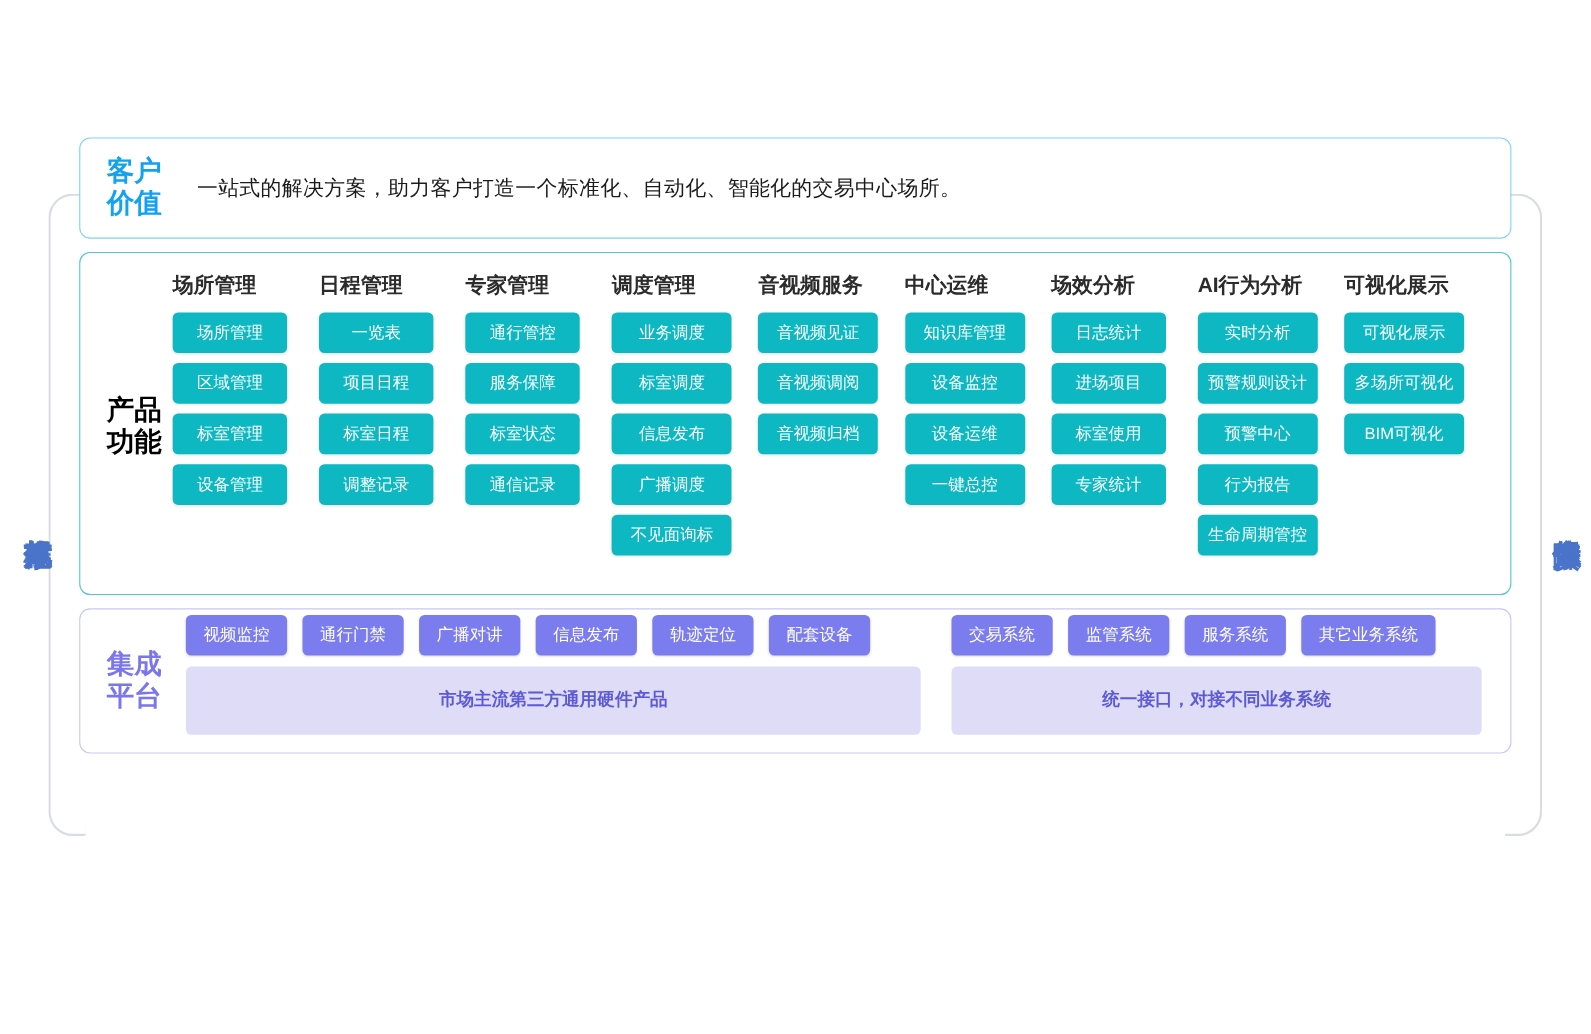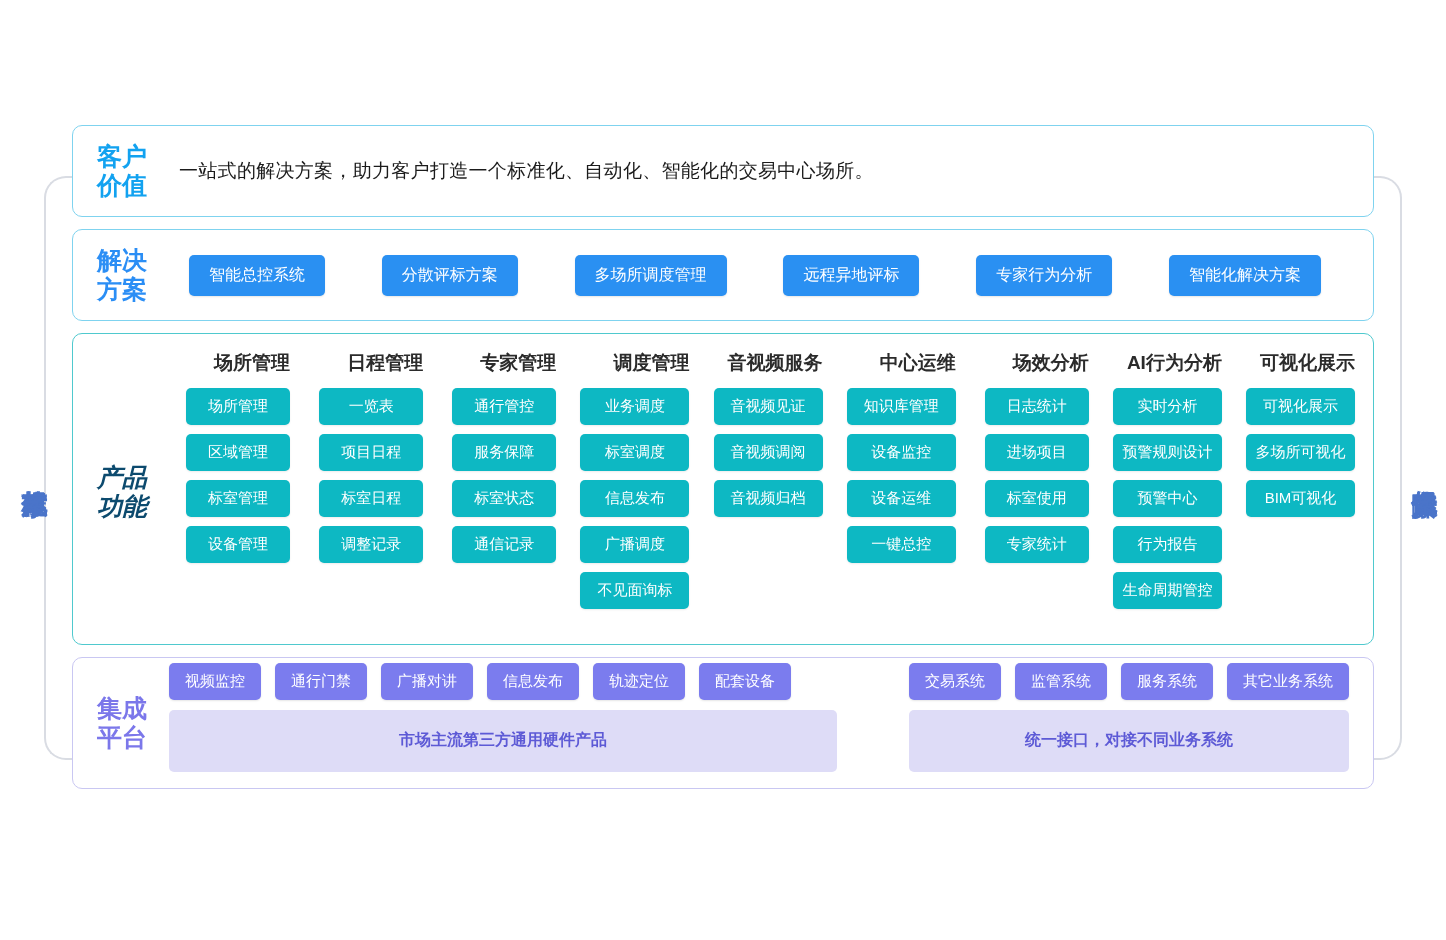--- a/index.html
+++ b/index.html
@@ -103,36 +103,35 @@
   }
 
   
   #panel-product{
     height:312px;
     border-color:#4fc9ce;
     align-items:stretch;
     padding:16px 0 10px 0;
   }
   #panel-product .panel-label{
-    color:#0c4a6e;
+    color:#000000;
     align-self:center;
     font-size:25px;
-    font-style:italic;
   }
   .cols{
     flex:1;
     display:flex;
     align-items:flex-start;
     padding-right:18px;
   }
   .col{
     flex:1 1 0;
     display:flex;
     flex-direction:column;
-    align-items:flex-end;
+    align-items:flex-start;
     min-width:0;
   }
   .col-title{
     font-size:19px;
     font-weight:bold;
     color:#2b2b2b;
     margin-bottom:12px;
     white-space:nowrap;
   }
   .func-chip{
@@ -152,21 +151,21 @@
   
   #panel-integration{
     height:132px;
     border-color:#c9c7f2;
     align-items:center;
   }
   #panel-integration .panel-label{color:#7b77ea;}
   .int-body{
     flex:1;
     display:flex;
-    gap:72px;
+    gap:28px;
     padding:0 26px 12px 12px;
   }
   .int-group{display:flex;flex-direction:column;}
   .int-group.g1{flex:0 0 668px;}
   .int-group.g2{flex:1;}
   .int-chips{
     display:flex;
     gap:14px;
     margin-bottom:10px;
     justify-content:flex-start;
@@ -205,32 +204,20 @@
   <div class="side-label side-label-right">安全保障体系</div>
 
   <div class="stack">
 
     <div class="panel" id="panel-value">
       <div class="panel-label">客户
 价值</div>
       <div class="value-text">一站式的解决方案，助力客户打造一个标准化、自动化、智能化的交易中心场所。</div>
     </div>
 
-    <div class="panel" id="panel-solution">
-      <div class="panel-label">解决
-方案</div>
-      <div class="sol-row" id="sol-row">
-          <div class="sol-chip">智能总控系统</div>
-          <div class="sol-chip">分散评标方案</div>
-          <div class="sol-chip">多场所调度管理</div>
-          <div class="sol-chip">远程异地评标</div>
-          <div class="sol-chip">专家行为分析</div>
-          <div class="sol-chip">智能化解决方案</div>
-        </div>
-    </div>
 
     <div class="panel" id="panel-product">
       <div class="panel-label">产品
 功能</div>
       <div class="cols" id="product-cols">
           <div class="col">
             <div class="col-title">场所管理</div>
             <div class="func-chip">场所管理</div>
             <div class="func-chip">区域管理</div>
             <div class="func-chip">标室管理</div>

